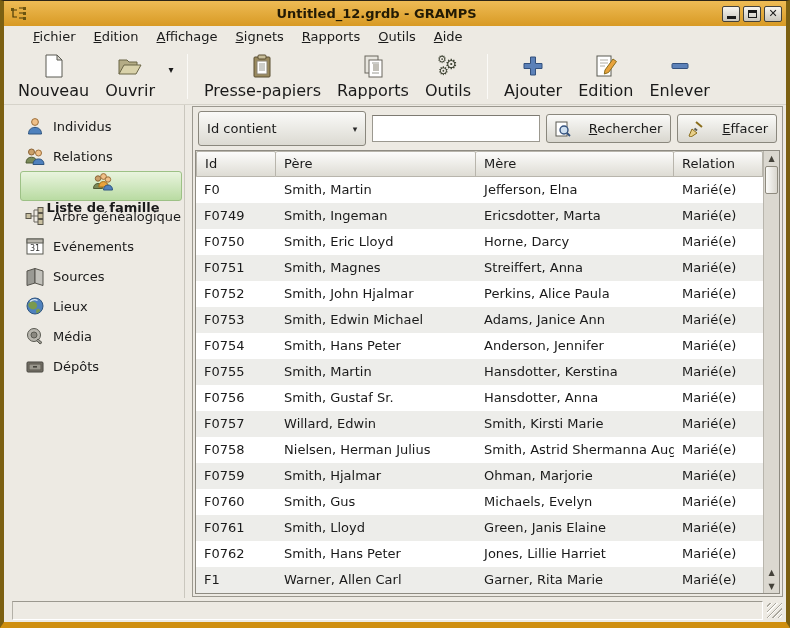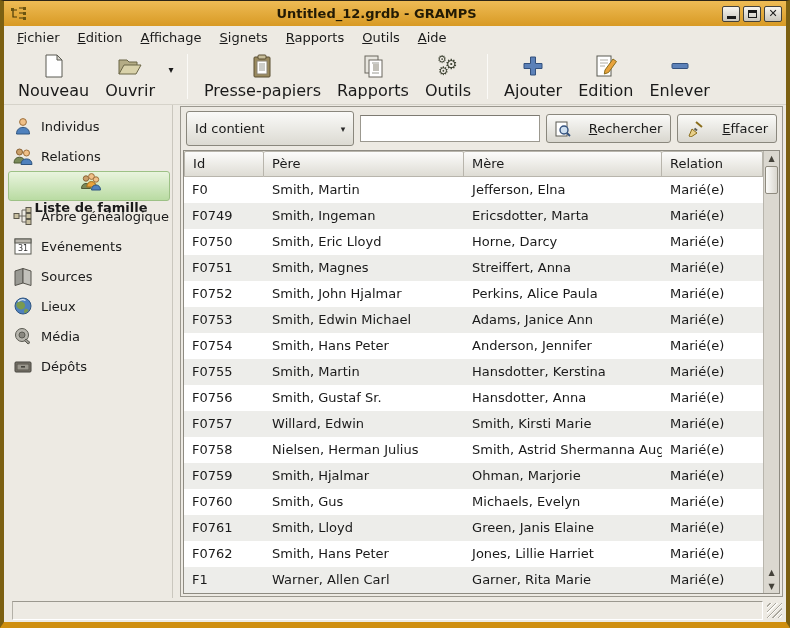--- a/index.html
+++ b/index.html
@@ -16,42 +16,42 @@
   .win-icon { width:17px; height:15px; margin:0 4px 0 2px; }
   .title-text { flex:1; text-align:center; font-weight:bold; color:#221a05; }
   .win-btns { display:flex; gap:3px; }
   .win-btn { width:18px; height:16px; border:1px solid #43423c; border-radius:2px;
     background:linear-gradient(#f7f5f0,#c9c6bd); display:flex; align-items:center; justify-content:center;
     font-size:11px; font-weight:bold; color:#1a1a1a; }
   .glyph-min { width:9px; height:3px; background:#1a1a1a; margin-top:7px; }
   .glyph-max { width:9px; height:8px; border:1px solid #1a1a1a; border-top:3px solid #1a1a1a; }
 
   
-  .menubar { height:23px; flex:0 0 23px; display:flex; align-items:center; background:#edeae3; padding-left:4px; }
+  .menubar { height:23px; flex:0 0 23px; display:flex; align-items:flex-start; background:#edeae3; padding-left:20px; }
   .menu-item { padding:0 9px; line-height:22px; cursor:default; }
   .menu-item::first-letter { text-decoration:underline; }
 
   
   .toolbar { height:56px; flex:0 0 56px; display:flex; align-items:stretch; background:#edeae3;
     border-bottom:1px solid #d6d3ca; padding:2px 0 2px 6px; }
   .tool-btn { display:flex; flex-direction:column; align-items:center; justify-content:center;
     padding:2px 8px; gap:3px; border-radius:3px; }
   .tool-btn .ticon { height:24px; display:flex; align-items:center; justify-content:center; }
   .tool-label { font-size:16px; white-space:nowrap; }
   .dropdown { width:16px; display:flex; align-items:center; justify-content:center;
     font-size:10px; color:#1a1a1a; padding-bottom:14px; }
   .tsep { width:1px; background:#b9b6ad; border-right:1px solid #fbfaf7; margin:3px 8px; }
   .gears { position:relative; width:24px; height:24px; color:#3f4434; }
   .gears span { position:absolute; line-height:1; }
   .gears .g1 { font-size:11px; left:1px; top:0; }
   .gears .g2 { font-size:14px; left:9px; top:3px; }
   .gears .g3 { font-size:12px; left:2px; top:11px; }
 
   
-  .body-row { flex:1 1 auto; display:flex; min-height:0; }
+  .body-row { flex:1 1 auto; display:flex; min-height:0;margin-left:12px; }
 
   .sidebar { flex:0 0 148px; padding:6px 2px 0 4px; }
   .side-item { height:30px; display:flex; align-items:center; gap:8px; padding-left:4px;
     border:1px solid transparent; border-radius:3px; margin-bottom:0; }
   .side-item .sicon { width:20px; height:20px; flex:0 0 20px; }
   .side-item.selected { background:linear-gradient(#e9f4de,#b9dba2); border-color:#9dc186; font-weight:bold;flex-direction:column; }
   .side-label { white-space:nowrap; }
 
   .splitter { flex:0 0 8px; border-left:1px solid #cac7be; }
 

